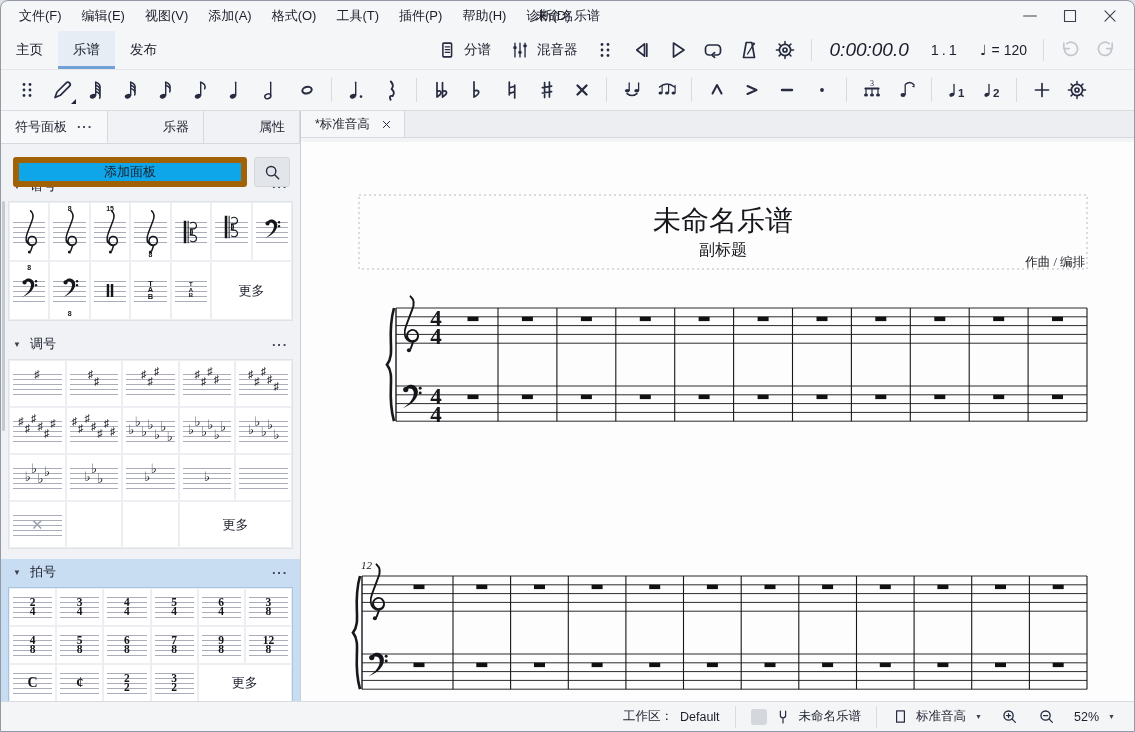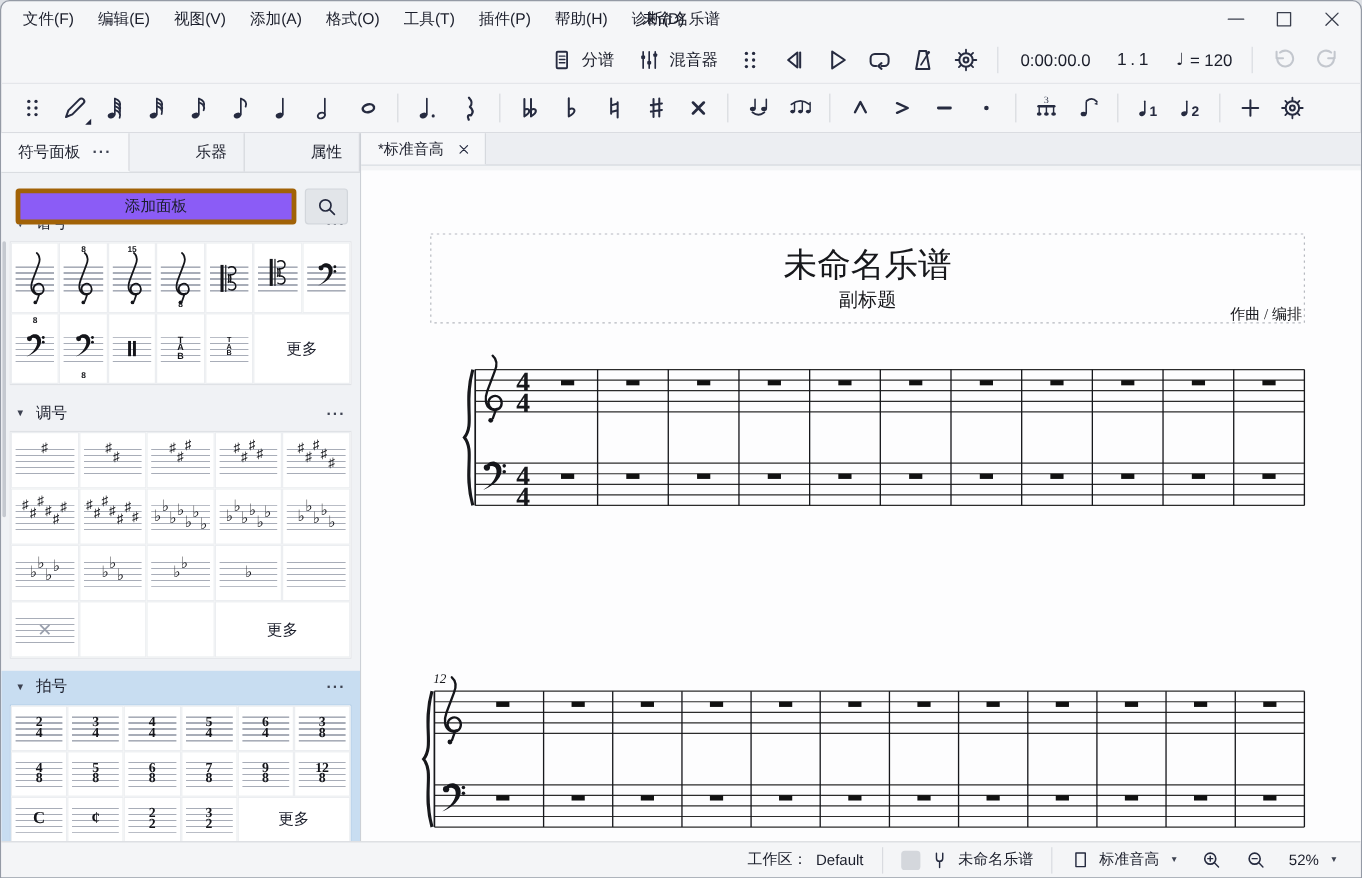--- a/index.html
+++ b/index.html
@@ -16,39 +16,39 @@
   .win-controls{position:absolute;right:4px;top:1px;display:flex;}
   .win-btn{width:40px;height:28px;display:flex;align-items:center;justify-content:center;color:#3a3f4d;}
   
   .tabbar{position:absolute;top:30px;left:0;width:100%;height:38px;display:flex;align-items:center;padding-right:12px;}
   .main-tab{padding:0 15px;height:38px;display:flex;align-items:center;font-size:13.5px;}
   .main-tab.active{background:#e7edf5;box-shadow:inset 0 -3px 0 #71a0d6;}
   .pb-right{margin-left:auto;display:flex;align-items:center;gap:4px;}
   .pb-item{display:flex;align-items:center;gap:6px;padding:0 7px;font-size:13.5px;}
   .pb-btn{width:32px;height:32px;display:flex;align-items:center;justify-content:center;border-radius:4px;}
   .vsep{width:1px;height:22px;background:#d9dbe0;margin:0 6px;}
-  .pb-time{font-size:14px;padding:0 8px;}
+  .pb-time{font-size:19px;padding:0 8px;font-style:italic;}
   .pb-beat{font-size:14.5px;padding:0 10px;letter-spacing:3px;}
   .pb-tempo{font-size:14px;padding:0 6px;display:flex;align-items:center;gap:5px;}
   .disabled{color:#c3c7ce;}
   
   .notebar{position:absolute;top:68px;left:0;width:100%;height:42px;border-top:1px solid #e4e6ea;border-bottom:1px solid #dadce1;display:flex;align-items:center;padding:0 8px;}
   .nb-btn{width:35px;height:34px;display:flex;align-items:center;justify-content:center;border-radius:4px;color:#20253c;position:relative;}
   .nb-sep{width:1px;height:24px;background:#d8dade;margin:0 7px;}
   .caret-corner{position:absolute;right:3px;bottom:3px;width:0;height:0;border-left:5px solid transparent;border-bottom:5px solid #20253c;}
   
   .body{position:absolute;top:110px;left:0;width:100%;bottom:30px;display:flex;}
   
   .palette{width:300px;background:#f0f2f5;border-right:1px solid #ccd0d6;position:relative;flex:none;}
   .pal-tabs{height:33px;display:flex;border-bottom:1px solid #d5d8dd;font-size:13px;justify-content:space-between;}
   .pal-tab{padding:0 14px;display:flex;align-items:center;gap:10px;border-right:1px solid #d5d8dd;}
   .pal-tab.active{background:#f7f8fa;border-bottom:1px solid #f7f8fa;}
   .dots{color:#3c4150;letter-spacing:1px;font-weight:bold;}
   .add-row{display:flex;gap:7px;padding:13px 10px 12px 12px;}
-  .add-btn{flex:1;height:30px;background:#8b5cf6;border:4px solid #a16207;border-radius:3px;font-size:13px;display:flex;align-items:center;justify-content:center;}
+  .add-btn{flex:1;height:30px;background:#0ea5e9;border:6px solid #a16207;border-radius:3px;font-size:13px;display:flex;align-items:center;justify-content:center;}
   .search-btn{width:36px;height:30px;background:#e2e5e9;border:1px solid #d2d6db;border-radius:3px;display:flex;align-items:center;justify-content:center;}
   .pal-scroll{position:absolute;top:76px;bottom:0;left:0;right:0;overflow:hidden;}
   .pal-scrollthumb{position:absolute;left:1px;top:90px;width:3px;height:230px;background:#c5c9d0;border-radius:2px;}
   .sec-header{height:26px;display:flex;align-items:center;gap:9px;padding:0 12px;font-size:13px;}
   .sec-arrow{font-size:8px;color:#3c4150;}
   .sec-header .dots{margin-left:auto;}
   .grid{display:grid;background:#fff;border:1px solid #dfe2e6;margin:2px 7px 10px 7px;}
   .cell{position:relative;border:1px solid #eceef1;background:#fff;display:flex;align-items:center;justify-content:center;overflow:hidden;}
   .staff{position:absolute;left:3px;right:3px;top:50%;height:21px;margin-top:-10px;
          background:repeating-linear-gradient(to bottom,#a8adb8 0,#a8adb8 1px,transparent 1px,transparent 5px);}
@@ -106,20 +106,25 @@
         </div>
         <div class="win-btn">
           <svg viewBox="0 0 24 24" width="22" height="22" fill="none" stroke="currentColor" stroke-width="1.7" stroke-linecap="round" stroke-linejoin="round">
             <path d="M6.5 6.5 L17.5 17.5 M17.5 6.5 L6.5 17.5" stroke-width="1.2"></path>
           </svg>
         </div>
       </div>
   </div>
 
   <div class="tabbar">
+    <div id="main-tabs" style="display:flex;height:100%;">
+        <div class="main-tab">主页</div>
+        <div class="main-tab active">乐谱</div>
+        <div class="main-tab">发布</div>
+      </div>
     <div class="pb-right" id="pb-right">
         <div class="pb-item">
           <span class="ic">
             <svg viewBox="0 0 24 24" width="22" height="22" fill="none" stroke="currentColor" stroke-width="1.7" stroke-linecap="round" stroke-linejoin="round">
               <rect x="7.5" y="4.5" width="9.5" height="15" rx="1"></rect>
               <path d="M10 8.5 H15 M10 11.5 H15 M10 14.5 H15" stroke-width="1.3"></path>
             </svg>
           </span>
           <span>分谱</span>
         </div>

